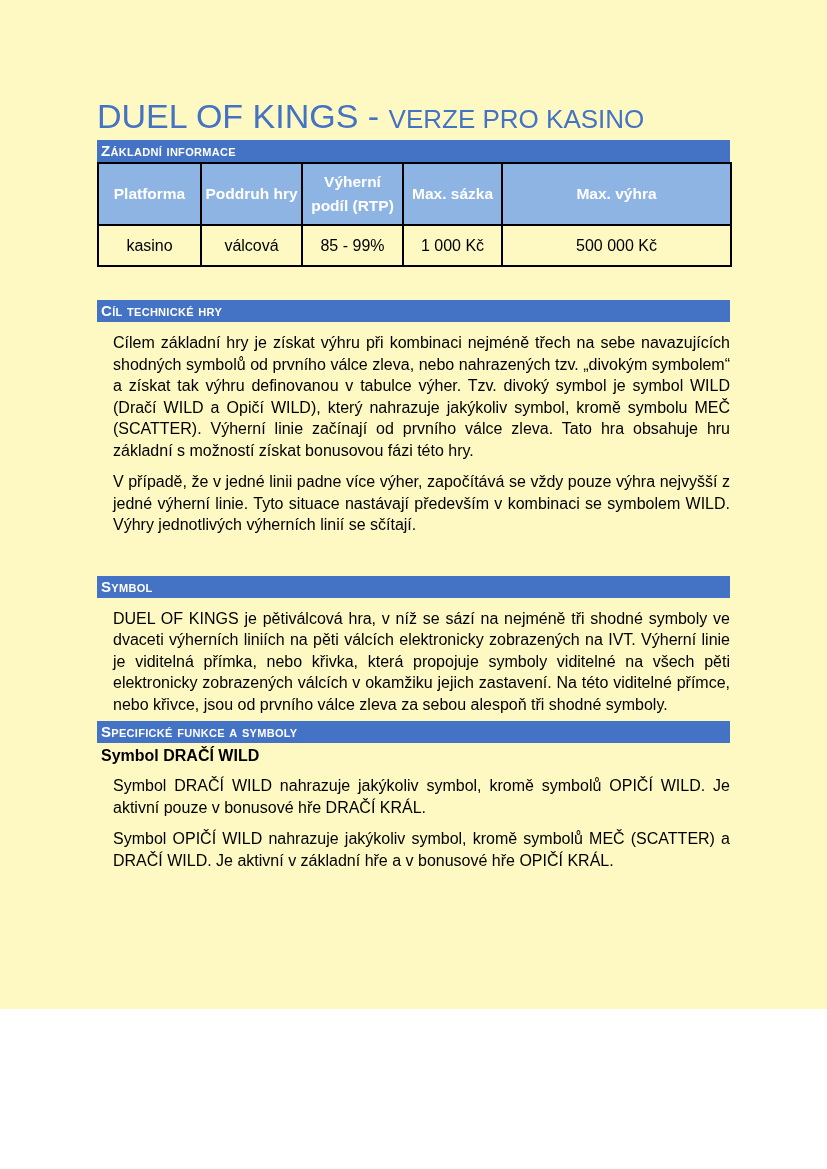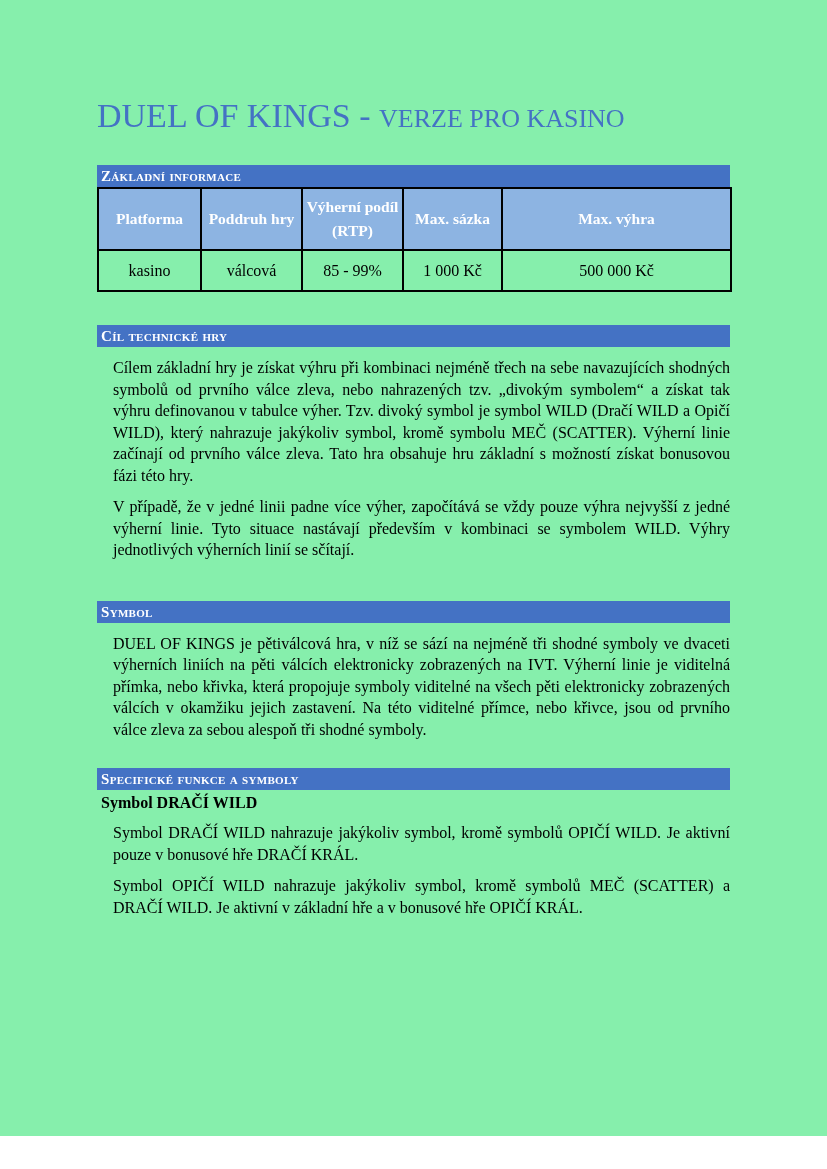--- a/index.html
+++ b/index.html
@@ -1,20 +1,20 @@
 <!DOCTYPE html>
 <html lang="cs"><head>
 <meta charset="utf-8">
 <style>
   html,body { margin:0; padding:0; background:#ffffff; }
   .page {
     position:relative;
-    width:827px; height:1136px;
-    background:#86efac;
-    font-family:Liberation Serif, serif;
+    width:827px; height:1009px;
+    background:#fef9c3;
+    font-family:Liberation Sans, sans-serif;
     color:#000;
     overflow:hidden;
   }
   .content { margin-left:97px; width:633px; }
 
   h1.doc-title {
     margin:95px 0 0 0;
     font-weight:normal;
     color:#4472C4;
     line-height:42px;
@@ -28,24 +28,24 @@
     color:#ffffff;
     font-weight:bold;
     font-variant:small-caps;
     font-size:15px;
     line-height:22px;
     height:22px;
     padding-left:4px;
     letter-spacing:0.3px;
     box-sizing:border-box;
   }
-  .bar-basic    { margin-top:25px; }
+  .bar-basic    { }
   .bar-goal     { margin-top:33px; }
   .bar-popis    { margin-top:40px; }
-  .bar-specific { margin-top:28px; }
+  .bar-specific { margin-top:6px; }
 
   table.info {
     border-collapse:collapse;
     table-layout:fixed;
     width:633px;
   }
   table.info th, table.info td {
     border:2px solid #000;
     text-align:center;
     vertical-align:middle;

